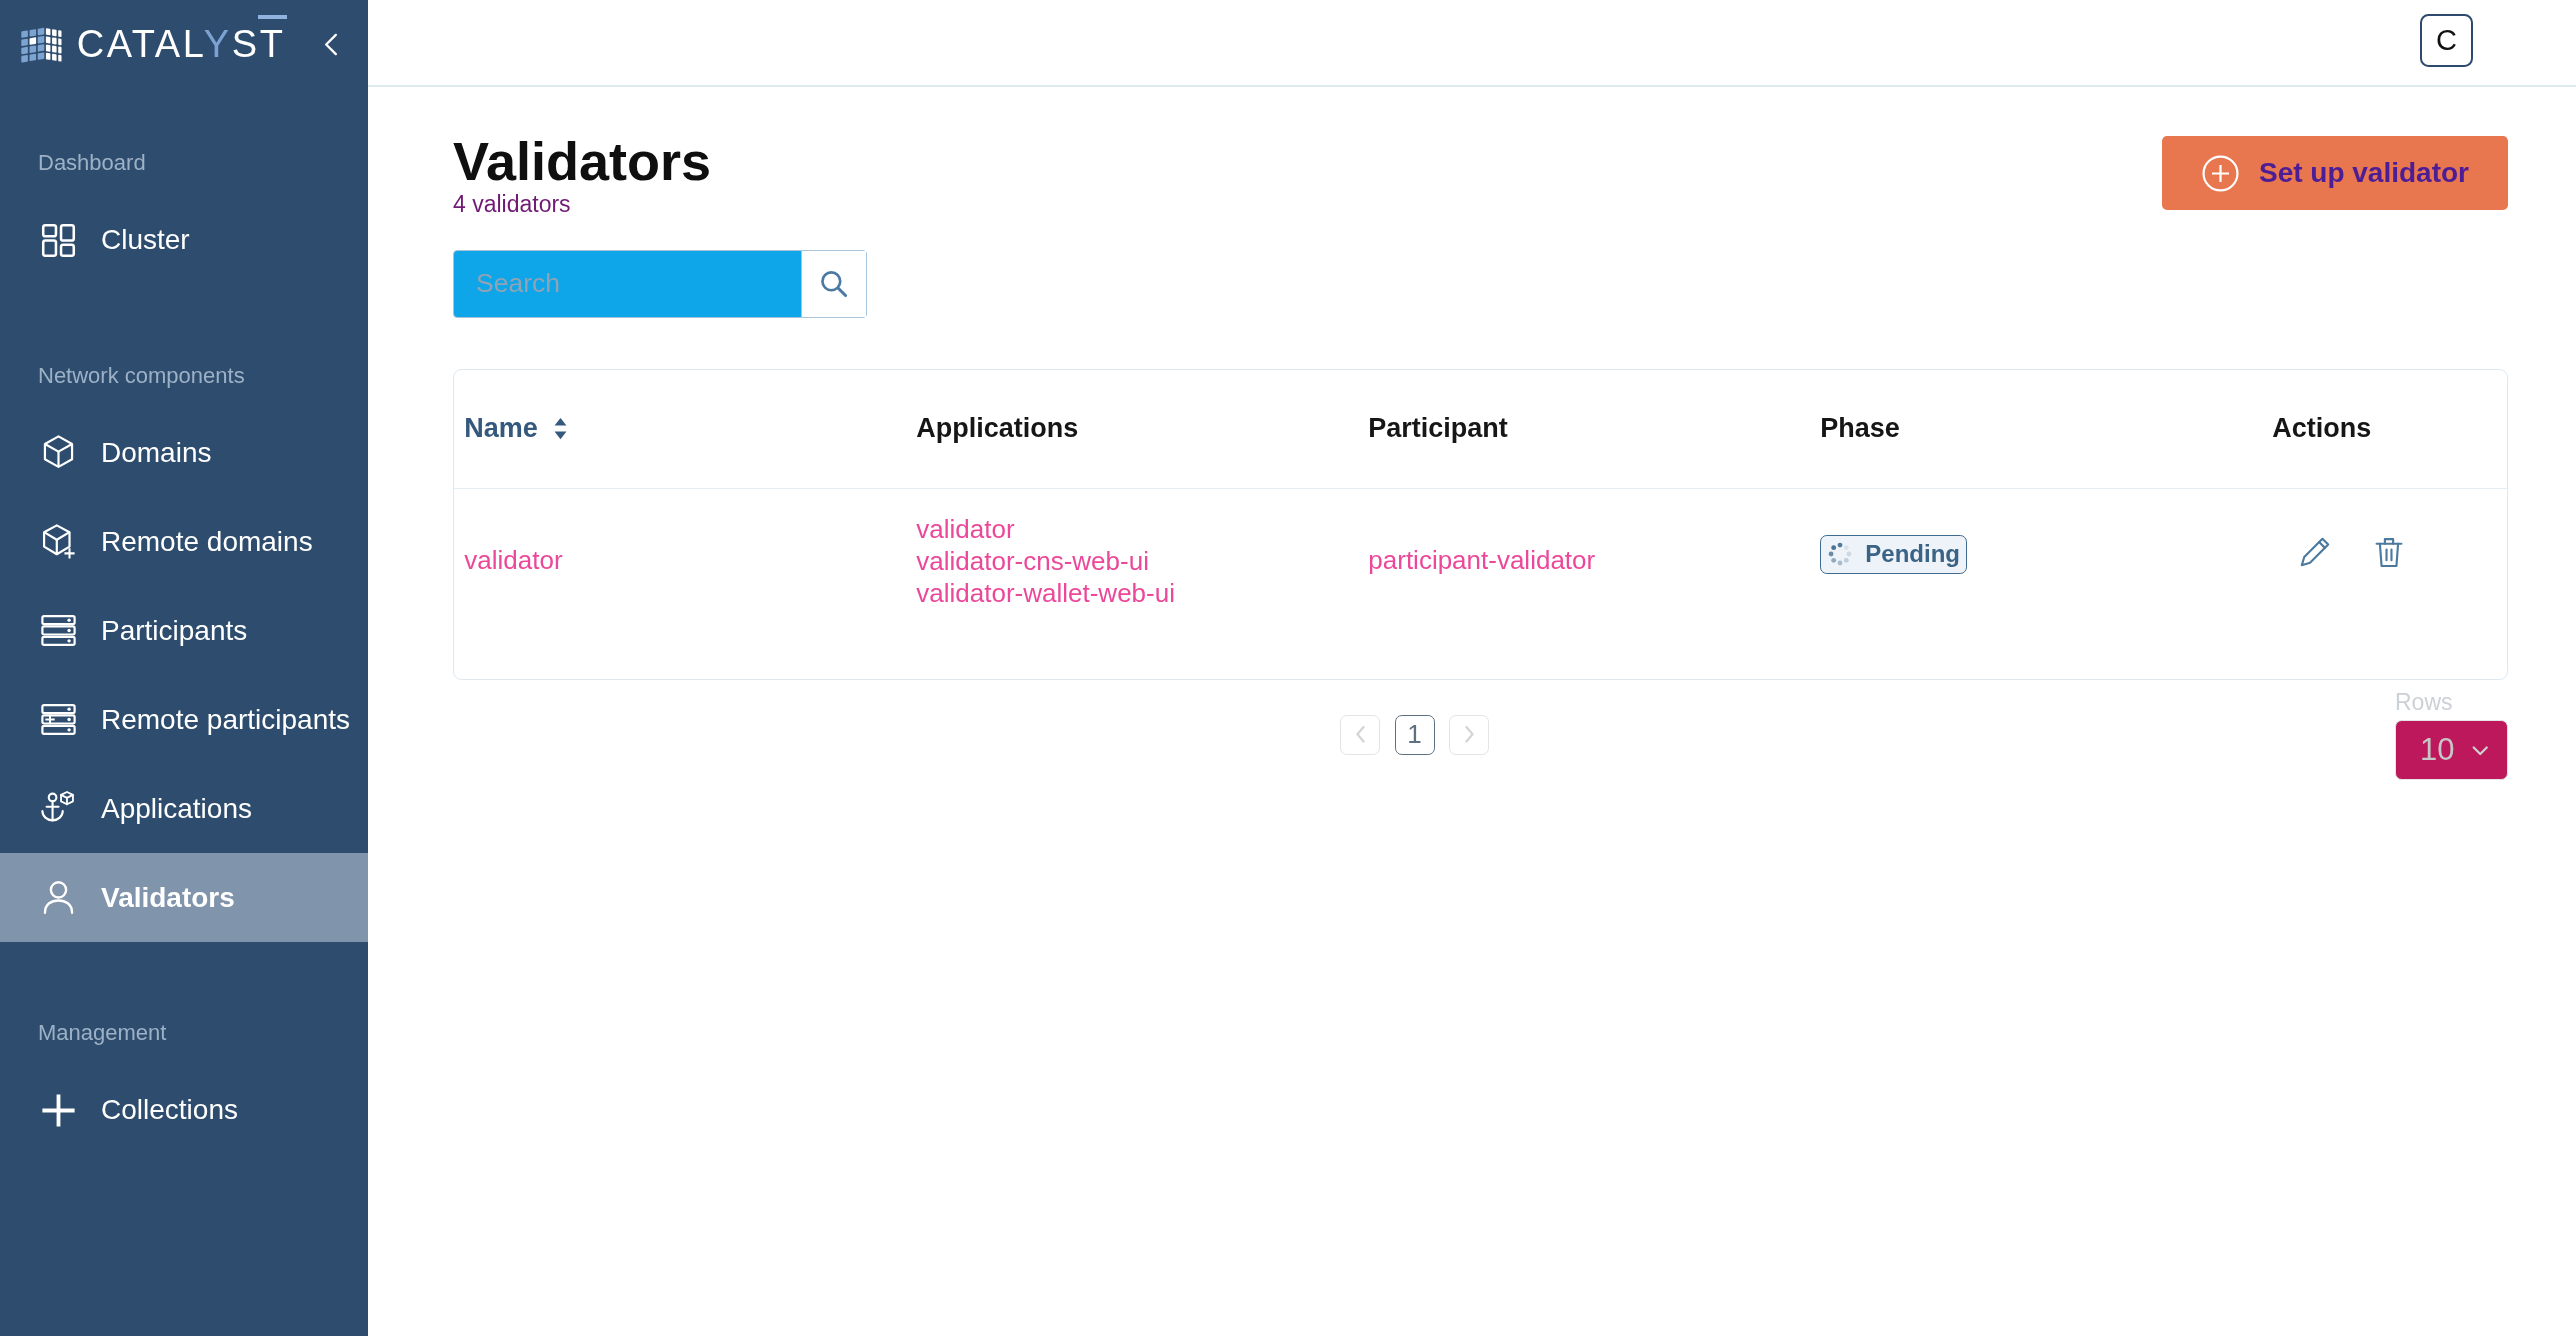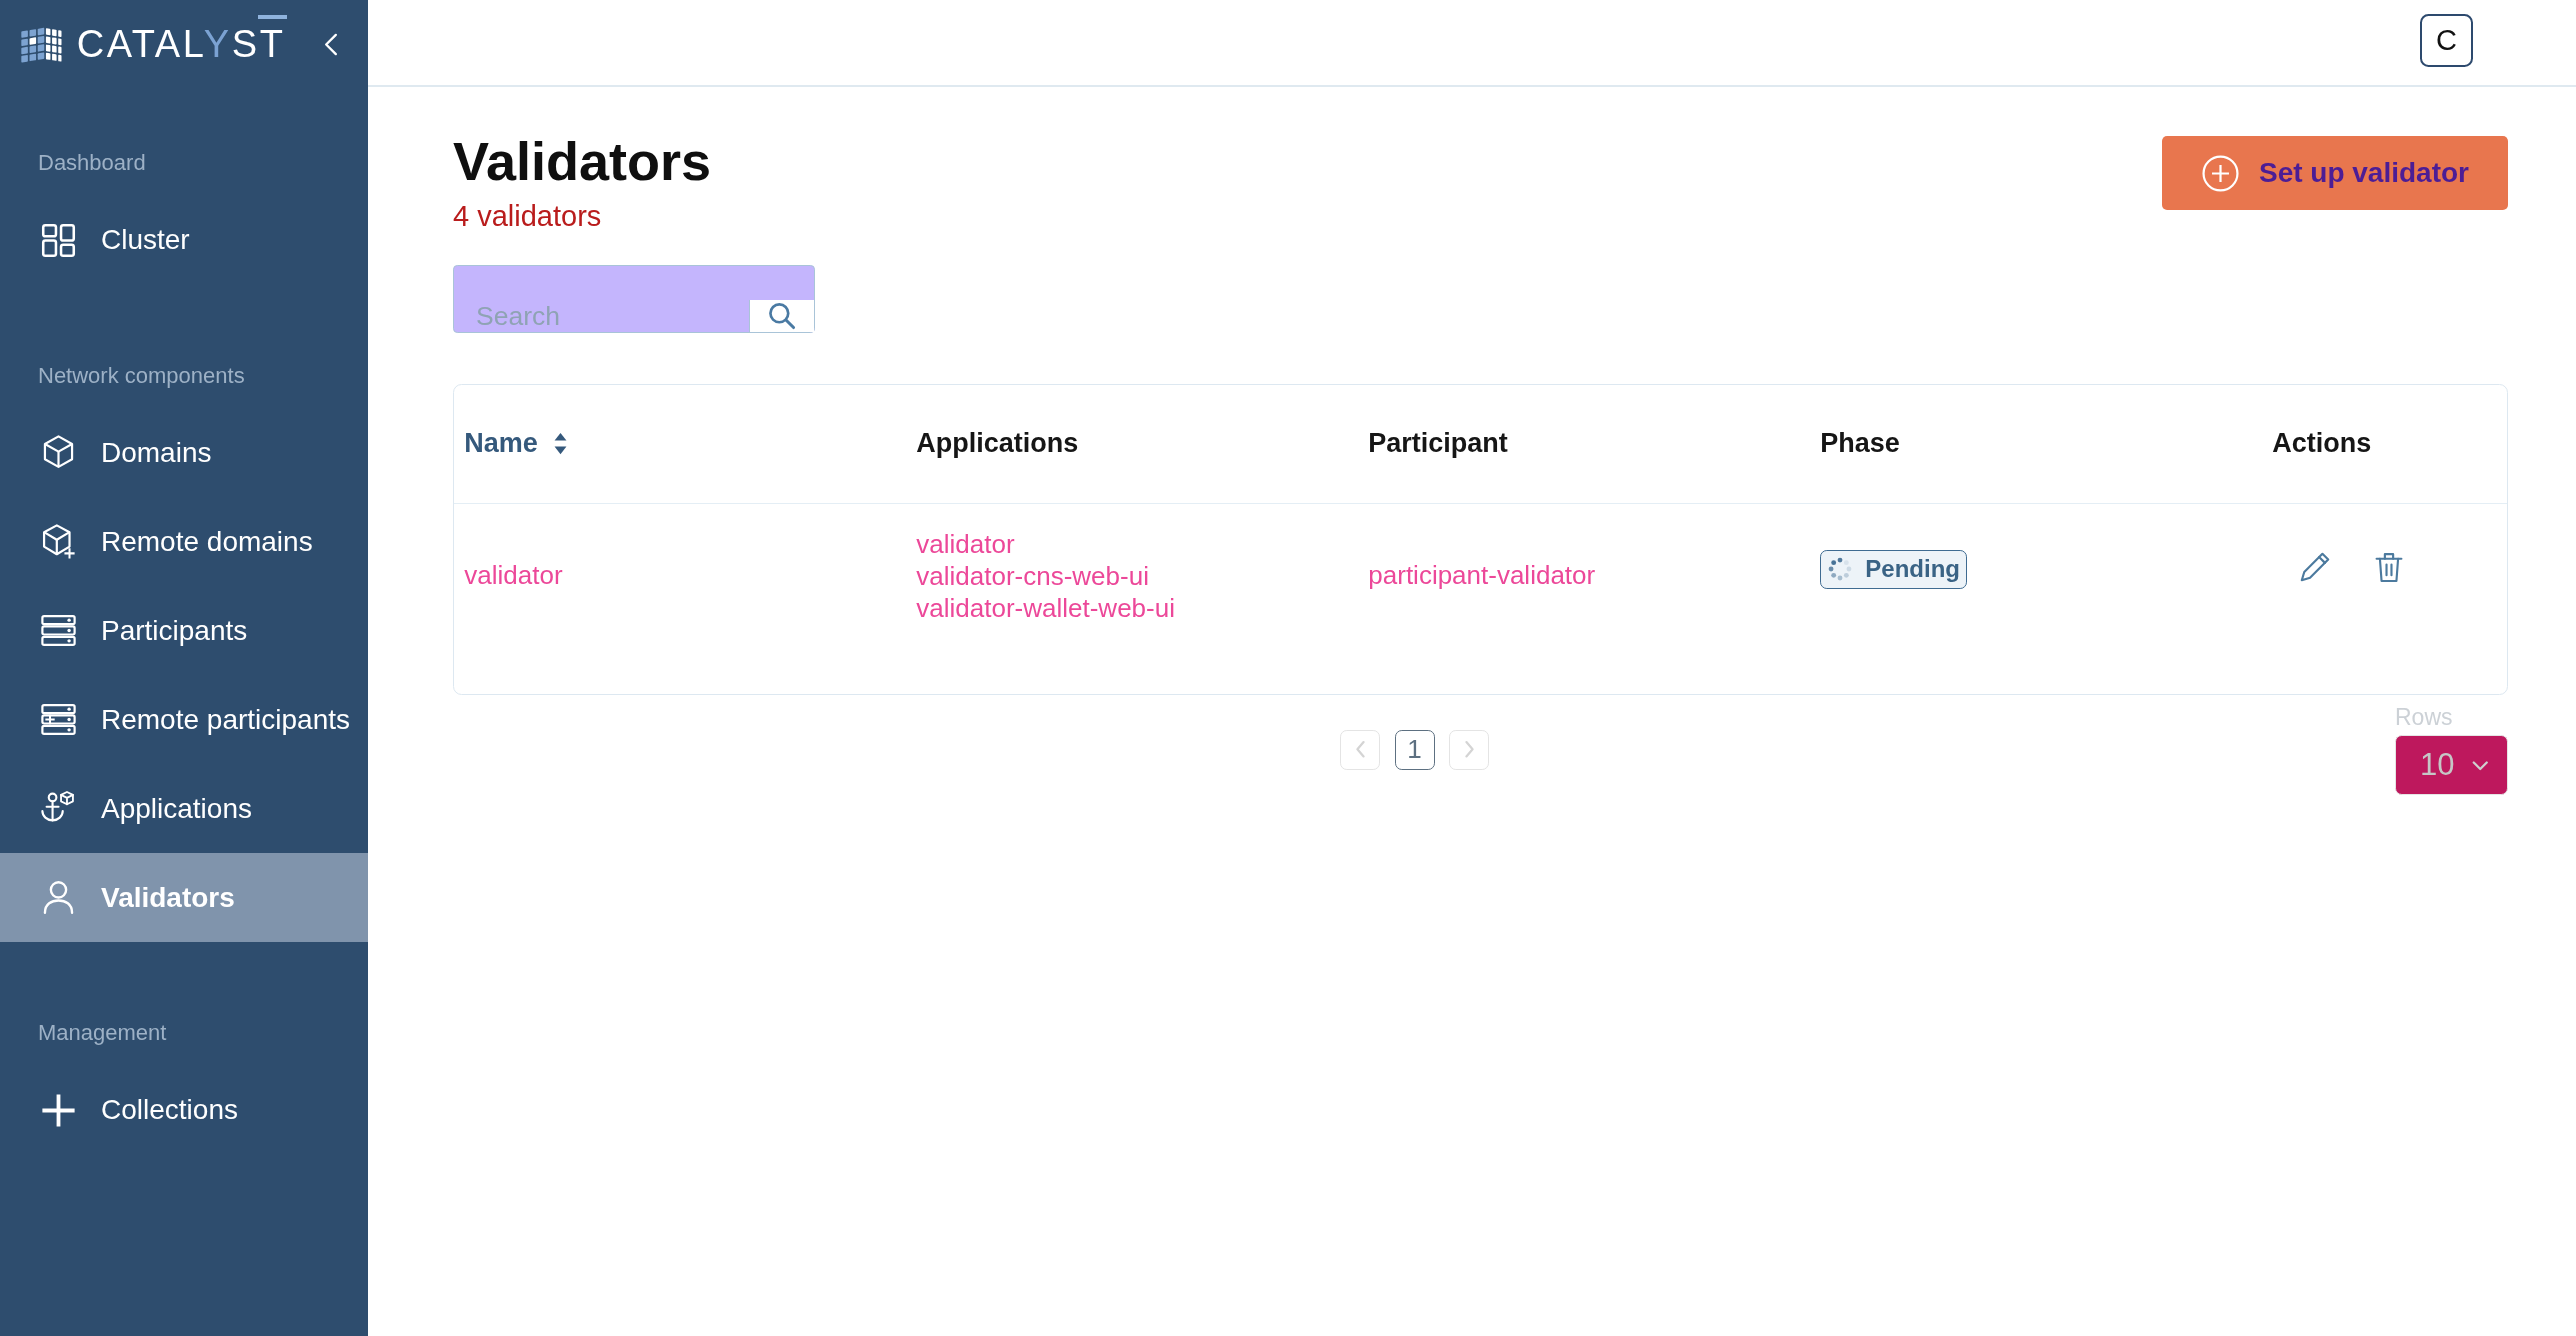--- a/index.html
+++ b/index.html
@@ -29,27 +29,27 @@
   .main { position:absolute; left:368px; top:0; width:2208px; height:1337px; background:#fff; }
   .topbar { height:87px; border-bottom:2.6px solid #dfe9f0; position:relative; background:#fff; }
   .avatar-btn { position:absolute; right:103px; top:13.7px; width:53px; height:53px;
     border:2.6px solid #2d4a6e; border-radius:8.5px; background:#fff;
     display:flex; align-items:center; justify-content:center;
     font-size:29px; color:#111; cursor:pointer; }
 
   .content { padding:0 68px 0 85px; position:relative; }
   .page-head { display:flex; justify-content:space-between; align-items:flex-start; padding-top:46px; }
   .page-title { font-size:54px; font-weight:bold; color:#0f0f0f; line-height:1.05; }
-  .page-subtitle { margin-top:10px; font-size:29px; color:#b91c1c; }
+  .page-subtitle { margin-top:1px; font-size:23px; color:#701a75; }
   .primary-btn { margin-top:3.4px; height:74px; padding:0 39px; background:#e8764e;
     border:none; border-radius:5.1px; color:#4c1d95; font-size:28px; font-weight:bold;
     display:flex; align-items:center; gap:19px; cursor:pointer; font-family:inherit; }
 
   .search-row { margin-top:32px; }
-  .search { width:362px; height:68px; display:flex; border:1.7px solid #a9c4d8; border-radius:4.3px; background:#c4b5fd;align-items:flex-end; }
+  .search { width:414px; height:68px; display:flex; border:1.7px solid #a9c4d8; border-radius:4.3px; background:#0ea5e9; }
   .search input { flex:1; min-width:0; border:none; outline:none; padding:0 22px;
     font-size:26.5px; color:#333; font-family:inherit; background:transparent; }
   .search input::placeholder { color:#8fa3b4; }
   .search-btn { width:65px; border:none; border-left:1.7px solid #a9c4d8; background:#fff;
     display:flex; align-items:center; justify-content:center; cursor:pointer; }
 
   .table-card { margin-top:51px; border:1.7px solid #dde8f1; border-radius:8.5px;
     background:#fff; overflow:hidden; }
   .tgrid { display:grid; grid-template-columns:452px 452px 452px 452px 1fr; }
   .thead { height:118px; align-items:center; }

